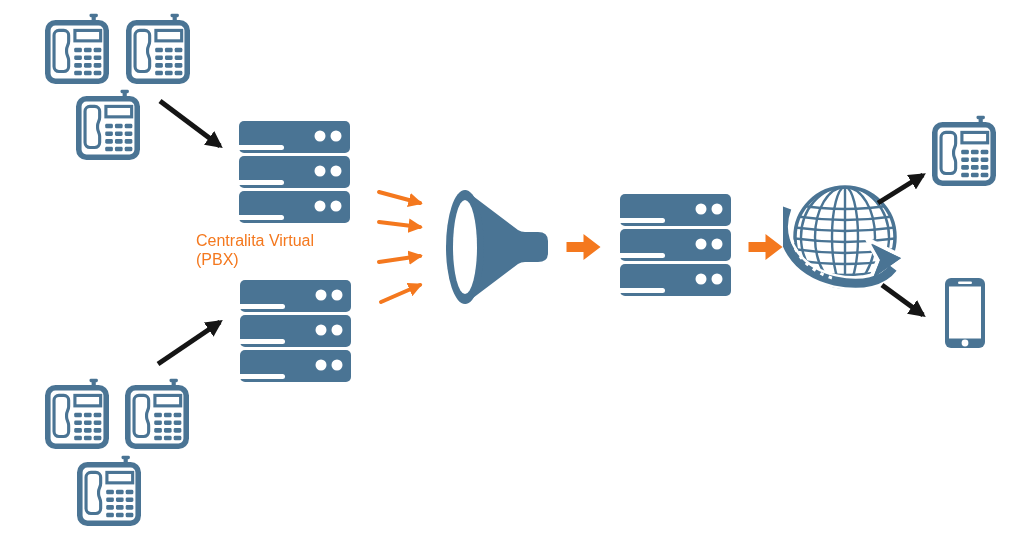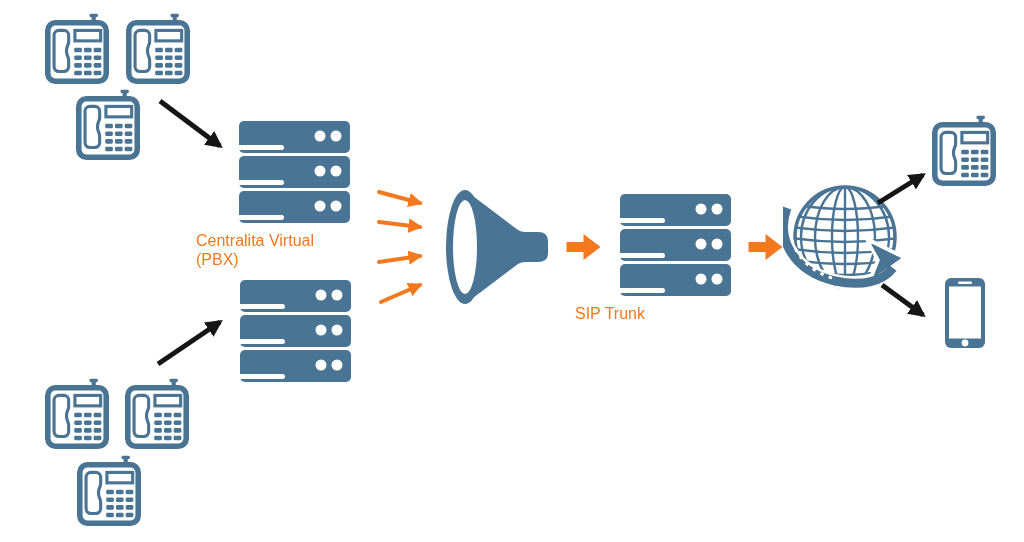--- a/index.html
+++ b/index.html
@@ -201,23 +201,20 @@
       <svg>
         <use href="#block-arrow"></use>
       </svg>
     </div>
 
   <div class="node" style="left:617px;top:194px;width:114px;height:102px">
       <svg>
         <use href="#server-stack"></use>
       </svg>
     </div>
-  <div class="diagram-label" style="left:575px;top:304px;width:200px">
-    <span>SIP Trunk</span>
-  </div>
 
   <div class="node" style="left:748px;top:234px;width:35px;height:26px">
       <svg>
         <use href="#block-arrow"></use>
       </svg>
     </div>
 
   <div class="node" style="left:783px;top:182px;width:126px;height:118px">
       <svg>
         <use href="#globe-arrow"></use>

